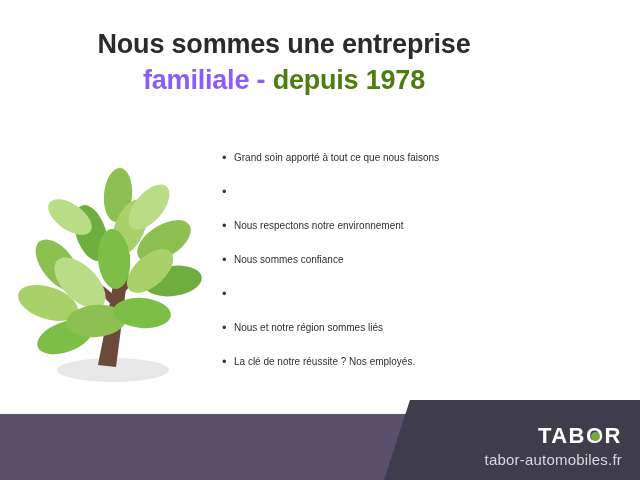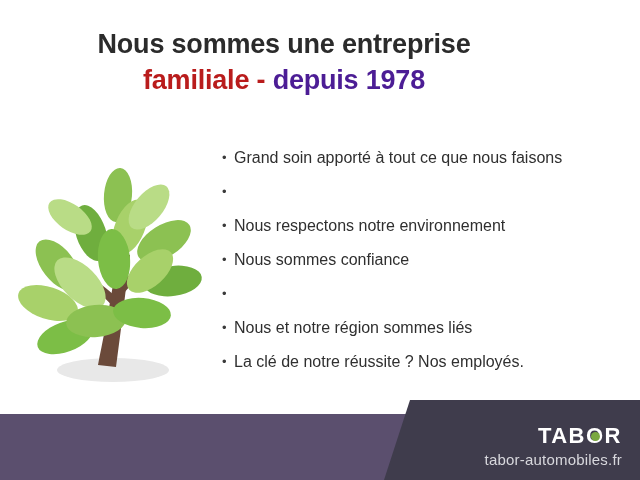--- a/index.html
+++ b/index.html
@@ -31,26 +31,26 @@
   }
   .title-line {
     font-size: 27px;
     font-weight: bold;
     color: #2b2b2b;
     letter-spacing: -0.2px;
     line-height: 36px;
     white-space: nowrap;
   }
   .title-line .accent {
-    color: #4c1d95;
+    color: #4d7c0f;
     font-weight: bold;
     margin-top: 39px;
   }
   .title-line .sep {
-    color: #b91c1c;
+    color: #8b5cf6;
   }
 
   
   .bullets {
     position: absolute;
     left: 222px;
     top: 148px;
     width: 400px;
   }
   .bullet-row {
@@ -59,21 +59,21 @@
     margin-bottom: 14px;
   }
   .bullet-dot {
     width: 12px;
     flex: 0 0 12px;
     color: #3a3a3a;
     font-size: 13px;
     line-height: 20px;
   }
   .bullet-text {
-    font-size: 16px;
+    font-size: 10px;
     color: #2f2f2f;
     line-height: 20px;
     white-space: nowrap;
   }
 
   
   .tree-wrap {
     position: absolute;
     left: 18px;
     top: 155px;

